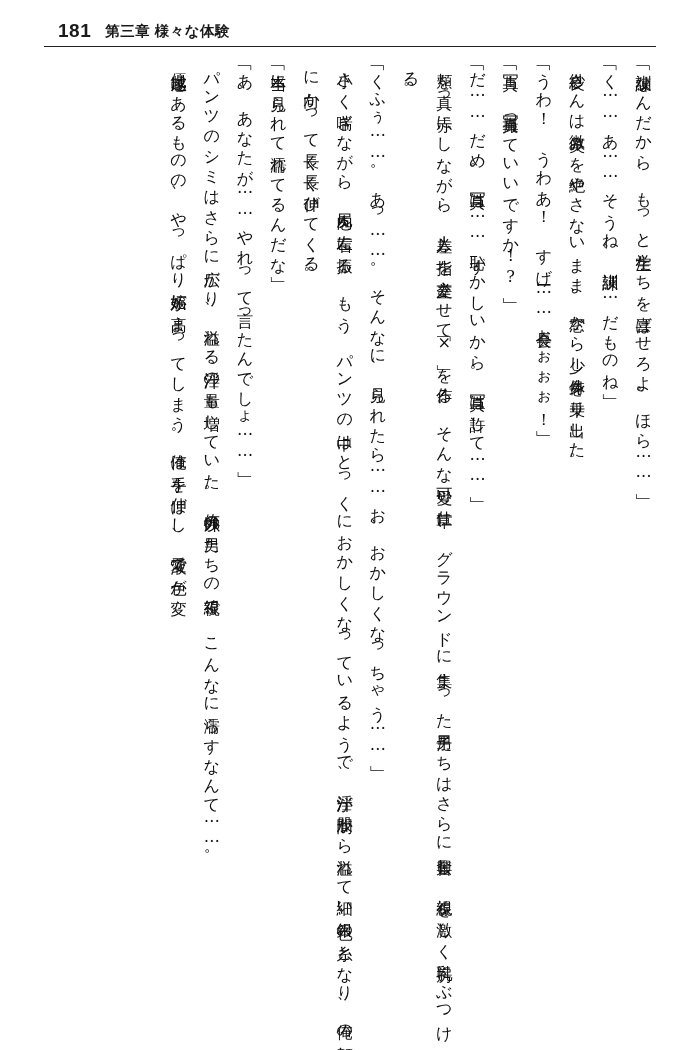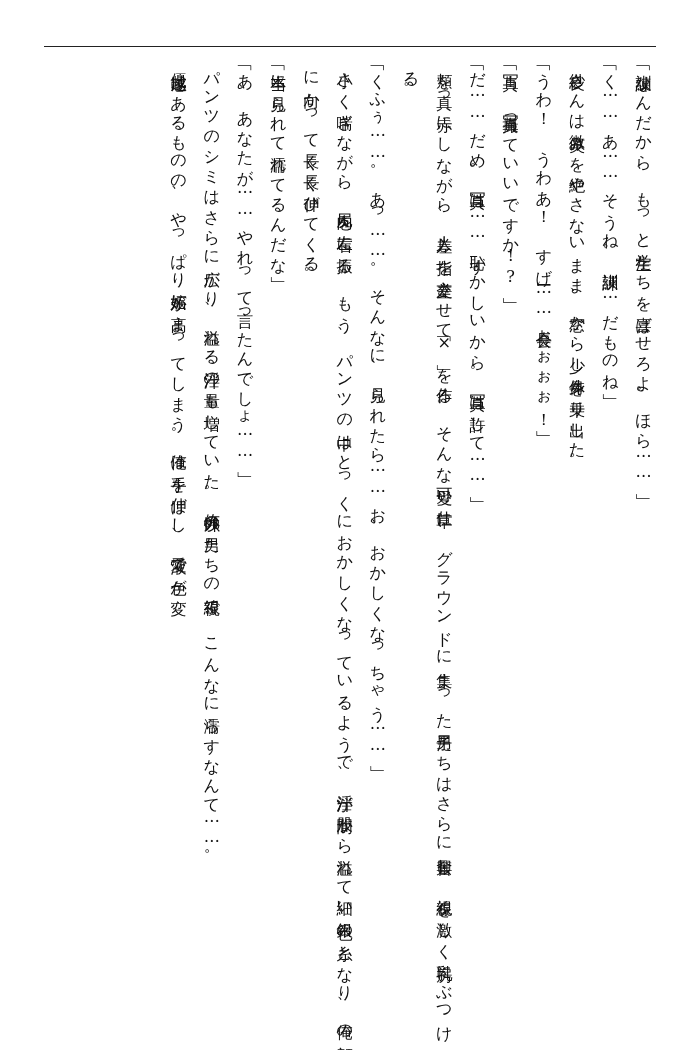--- a/index.html
+++ b/index.html
@@ -84,20 +84,24 @@
   }
   .vline {
     display: block;
   }
 </style>
 </head>
 <body>
 
 <div class="page">
 
+  <div class="header">
+    <span class="page-number">181</span>
+    <span class="chapter-title">第三章 様々な体験</span>
+  </div>
 
   <div class="rule"></div>
 
   <div class="body-area">
     <div class="vtext"><p class="vline">「訓練なんだから、もっと学生たちを喜ばせろよ。ほら……」</p><p class="vline">「く……あ……そうね。訓練……だものね」</p><p class="vline">紗良さんは微笑みを絶やさないまま、窓から少し身体を乗り出した。</p><p class="vline">「うわ！ うわあ！ すげー……会長ぉぉぉぉ！」</p><p class="vline">「写真！ 写真撮っていいですか!?」</p><p class="vline">「だ……だめ。写真は……恥ずかしいから。写真は許して……」</p><p class="vline">頬を真っ赤にしながら、人差し指を交差させて「×」を作る。そんな可愛い仕草に、グラウンドに集まった男子たちはさらに興奮し、視線を激しく乳房にぶつける。</p><p class="vline">「くふぅ……。あっ……。そんなに、見られたら……お、おかしくなっちゃう……」</p><p class="vline">小さく喘ぎながら、尻肉を左右に振る。もう、パンツの中はとっくにおかしくなっているようで、淫汁が股間から溢れて細い銀色の糸となり、俺の顔に向かって長く長く伸びてくる。</p><p class="vline">「本当に見られて濡れてるんだな」</p><p class="vline">「あ、あなたが……やれって言ったんでしょ……」</p><p class="vline">パンツのシミはさらに広がり、溢れる淫汁の量も増していた。俺以外の男たちの視線で、こんなに濡らすなんて……。</p><p class="vline">優越感はあるものの、やっぱり嫉妬が高まってしまう。俺は手を伸ばし、愛液で色が変</p></div>
   </div>
 
 </div>
 
 </body></html>

